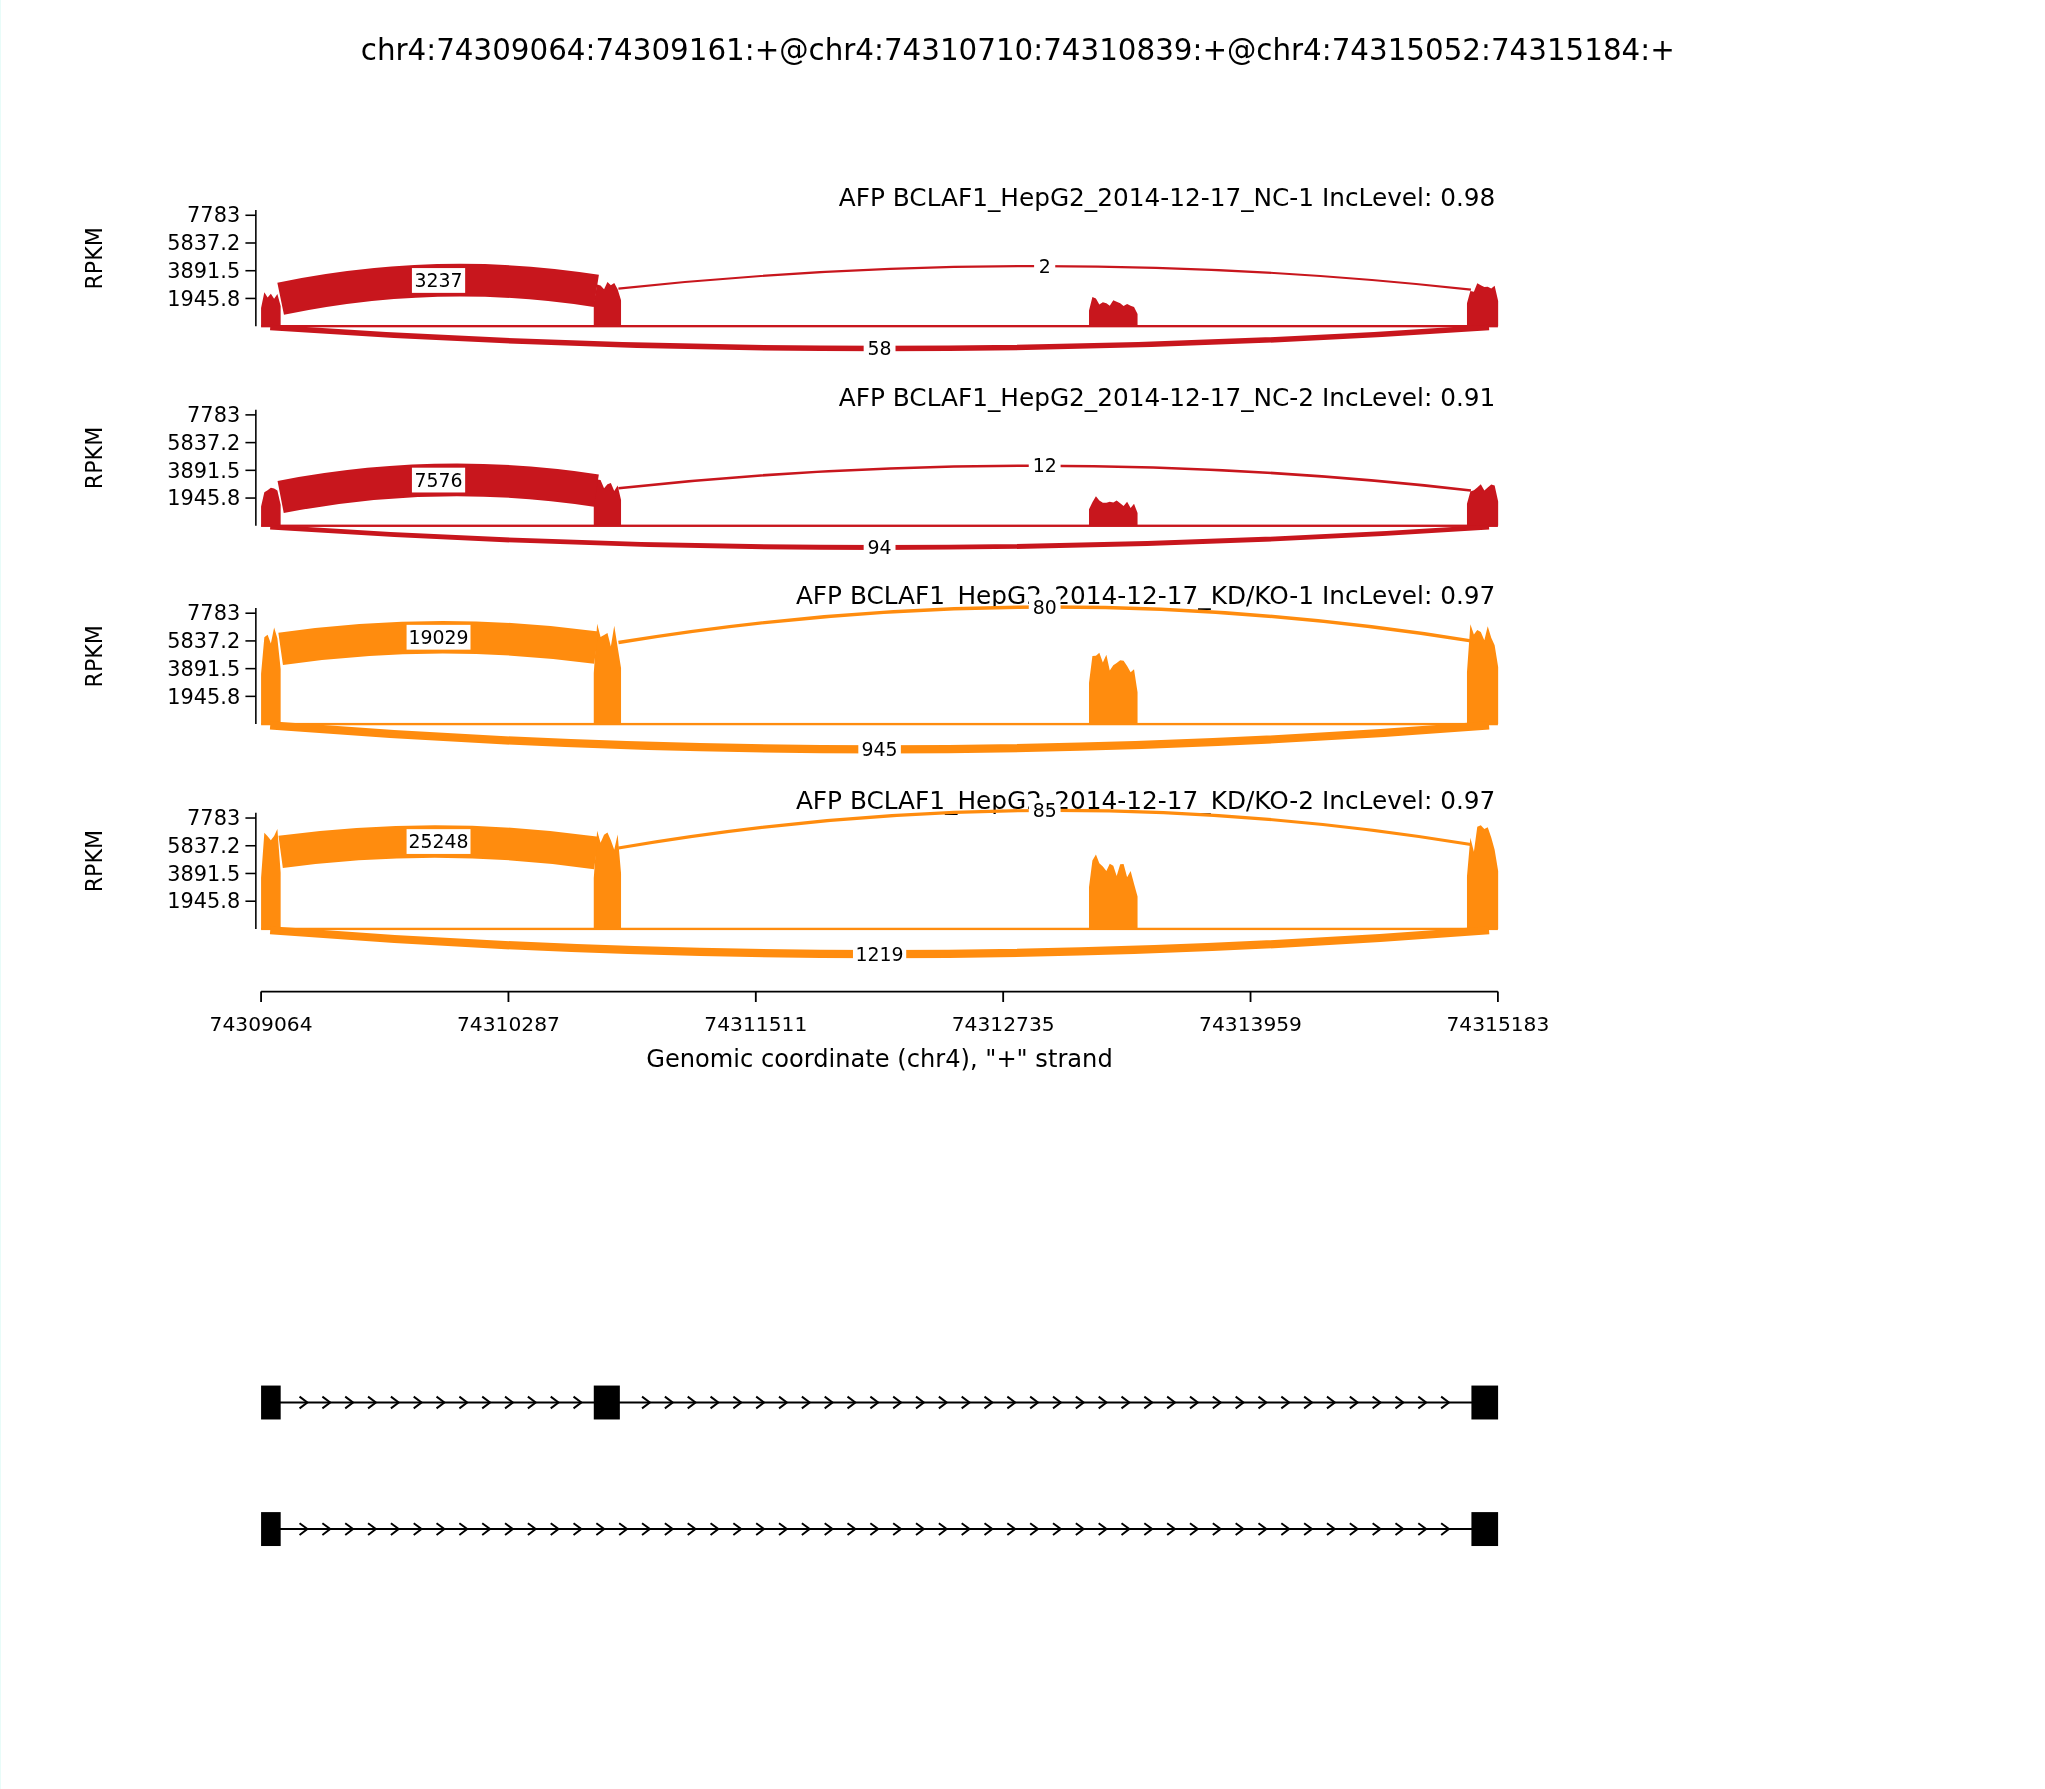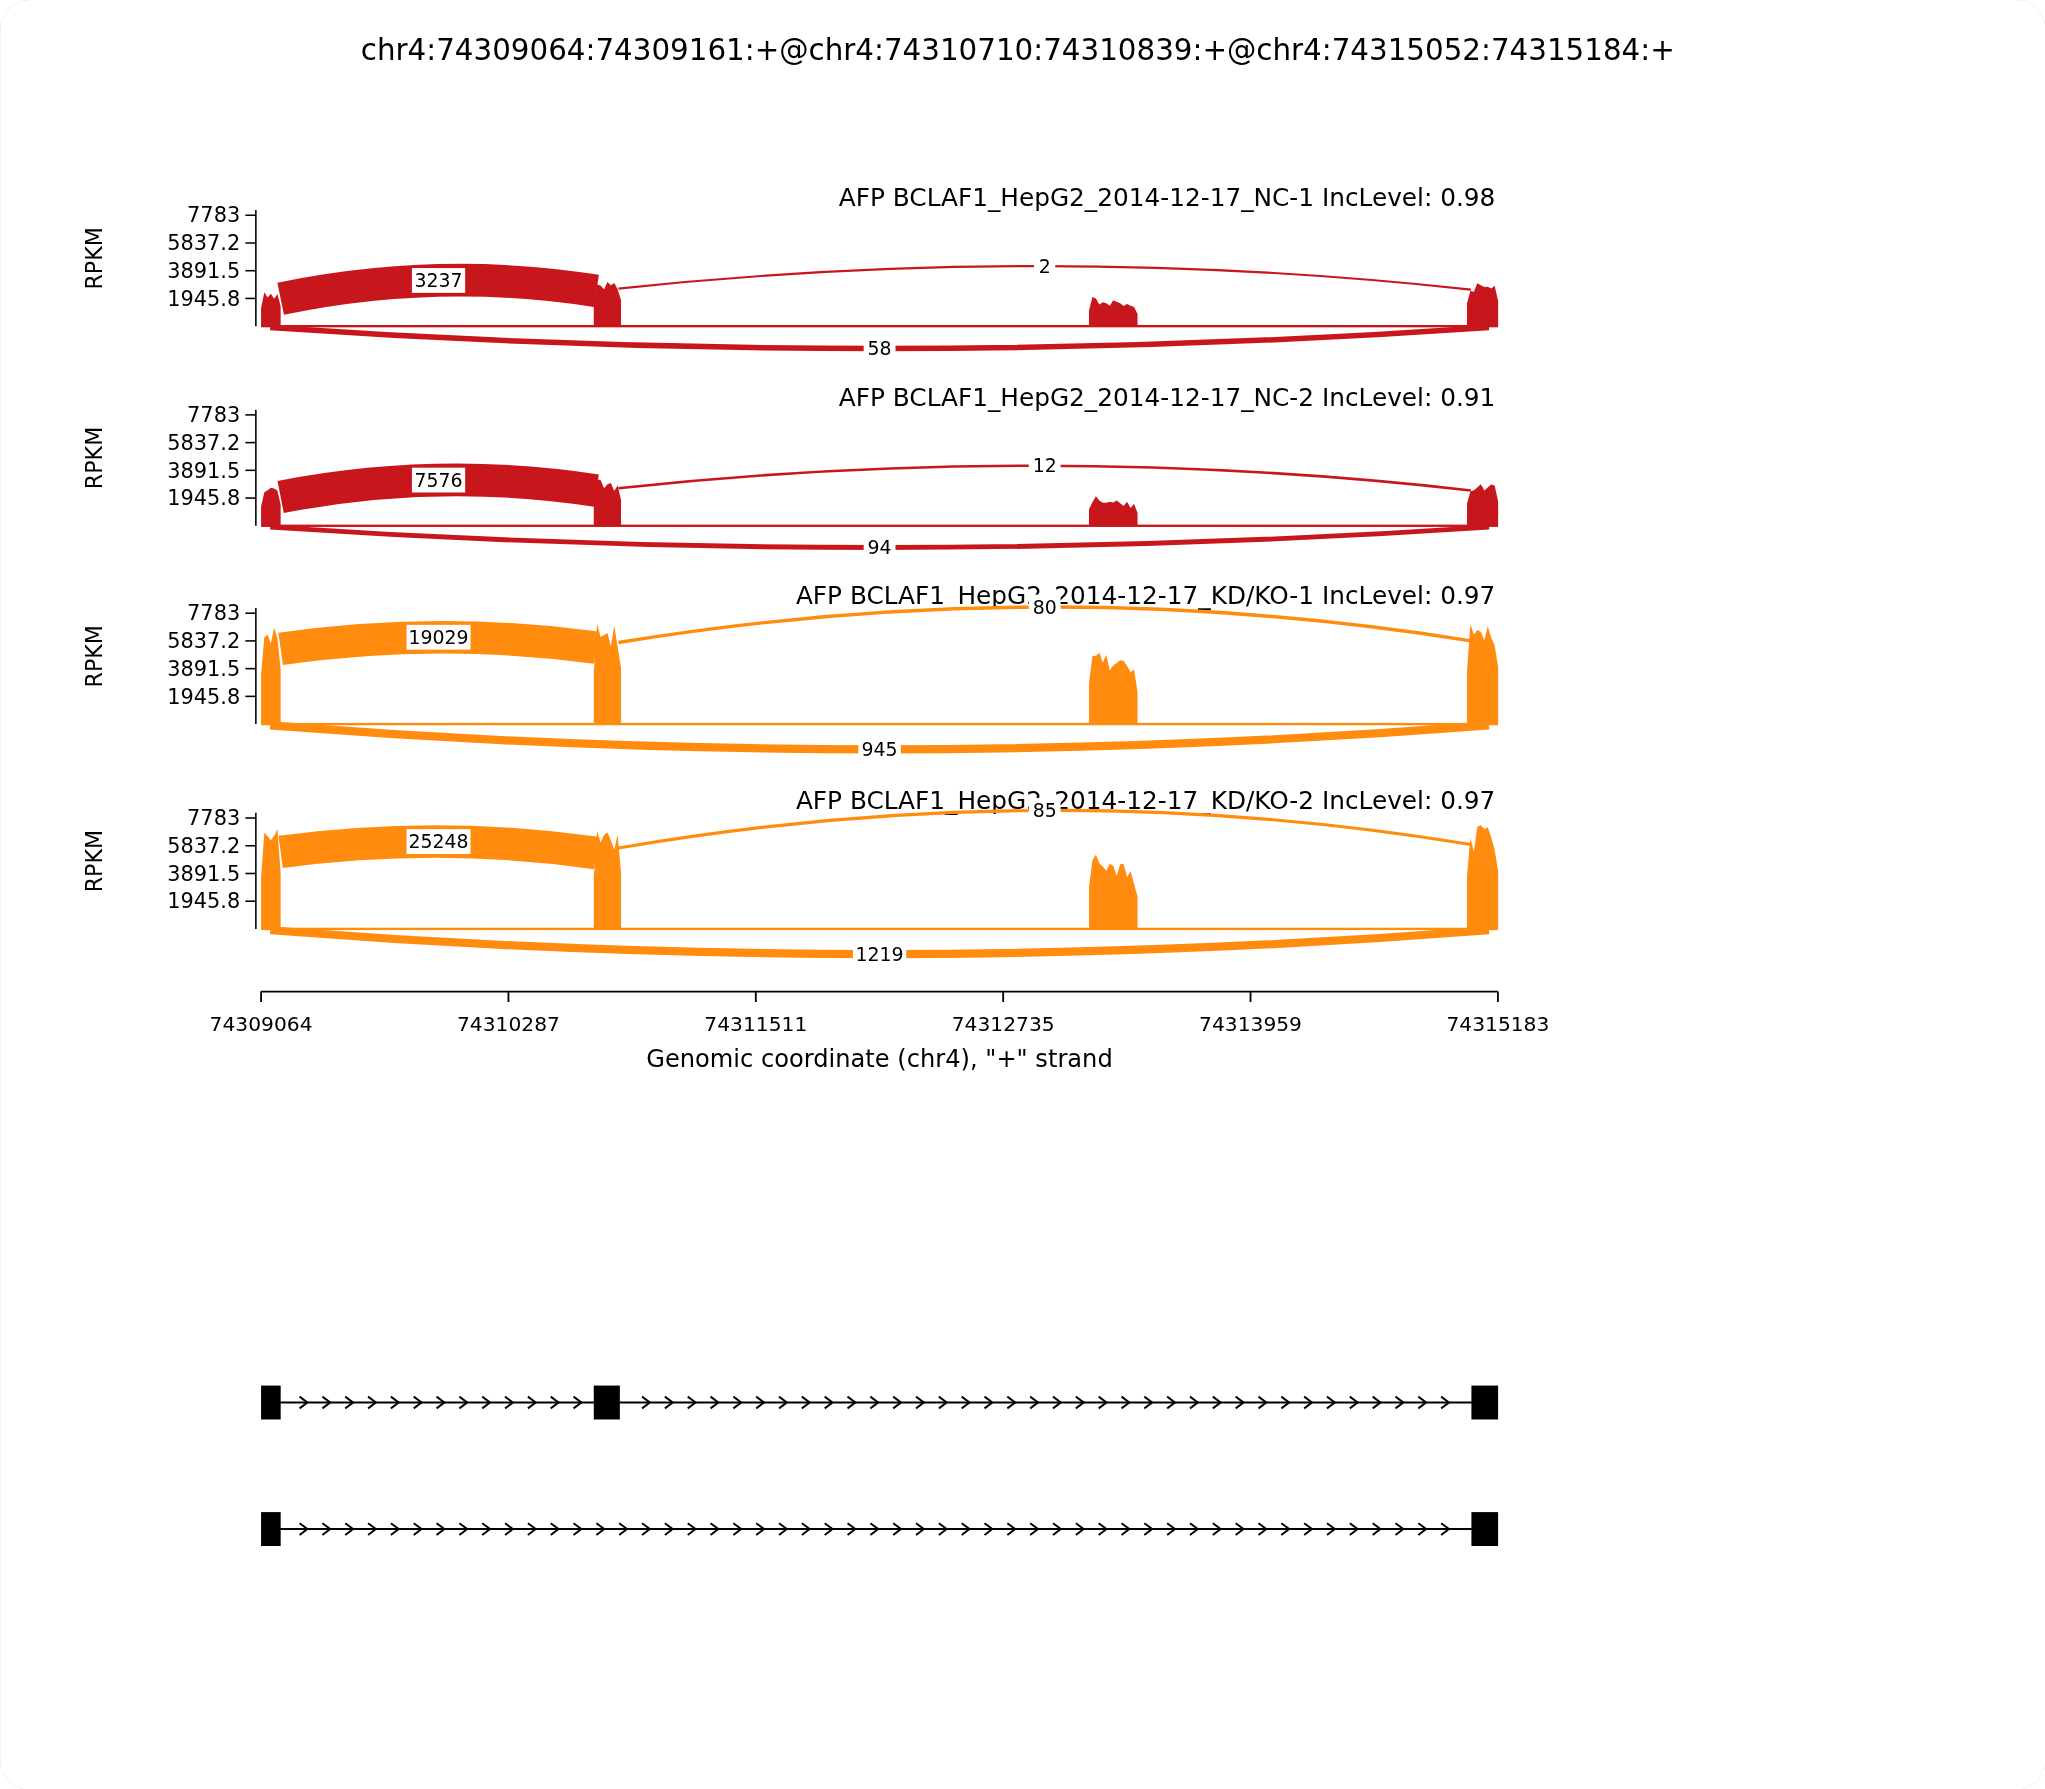--- a/index.html
+++ b/index.html
@@ -1,16 +1,16 @@
 <!DOCTYPE html>
 <html style="font-size:10.2px"><head>
 <meta charset="utf-8">
 <style>
   html,body{margin:0;padding:0;background:#ffffff;}
-  .figure{width:2046px;height:1790px;background:#5eead4;position:relative;overflow:hidden;border-radius:31px;}
+  .figure{width:2046px;height:1790px;background:#5eead4;position:relative;overflow:hidden;}
   svg{font-family:"DejaVu Sans", sans-serif;}
   svg text{fill:#000000;}
 </style>
 </head>
 <body>
 
 <div class="figure">
   <svg id="plot" width="2046" height="1790" viewBox="0 0 1568 1372" xmlns="http://www.w3.org/2000/svg">
     <rect x="0" y="0" width="1568" height="1372" fill="#ffffff"></rect>
     <text x="780" y="46" text-anchor="middle" font-size="22.5">chr4:74309064:74309161:+@chr4:74310710:74310839:+@chr4:74315052:74315184:+</text>

